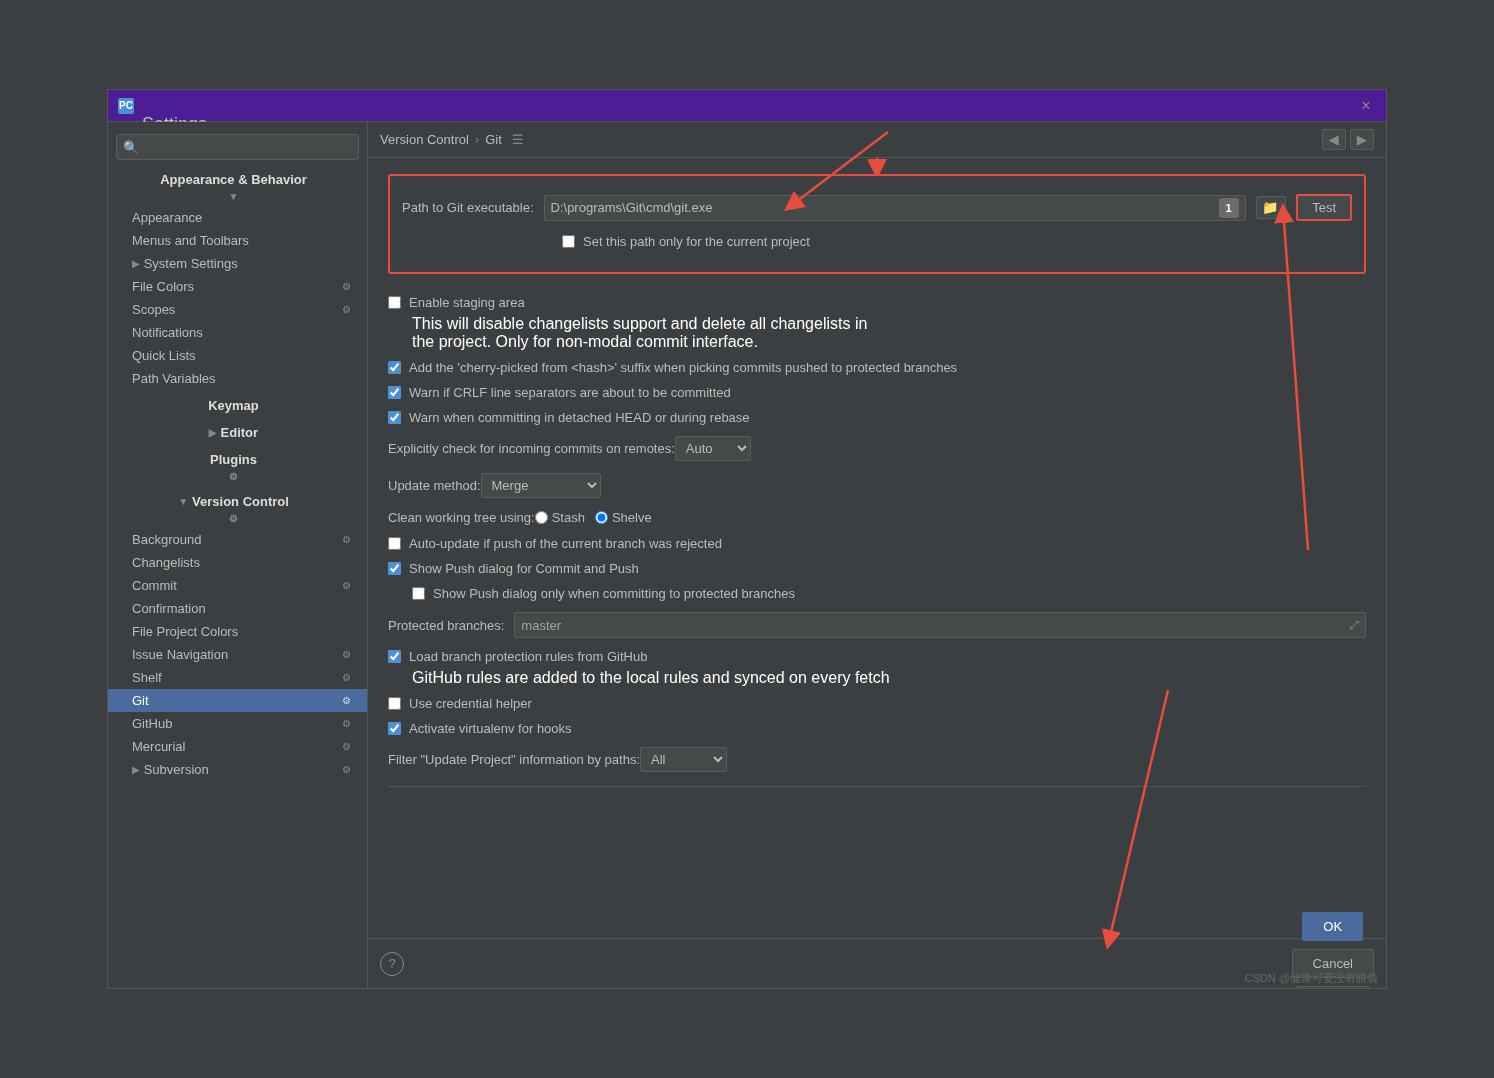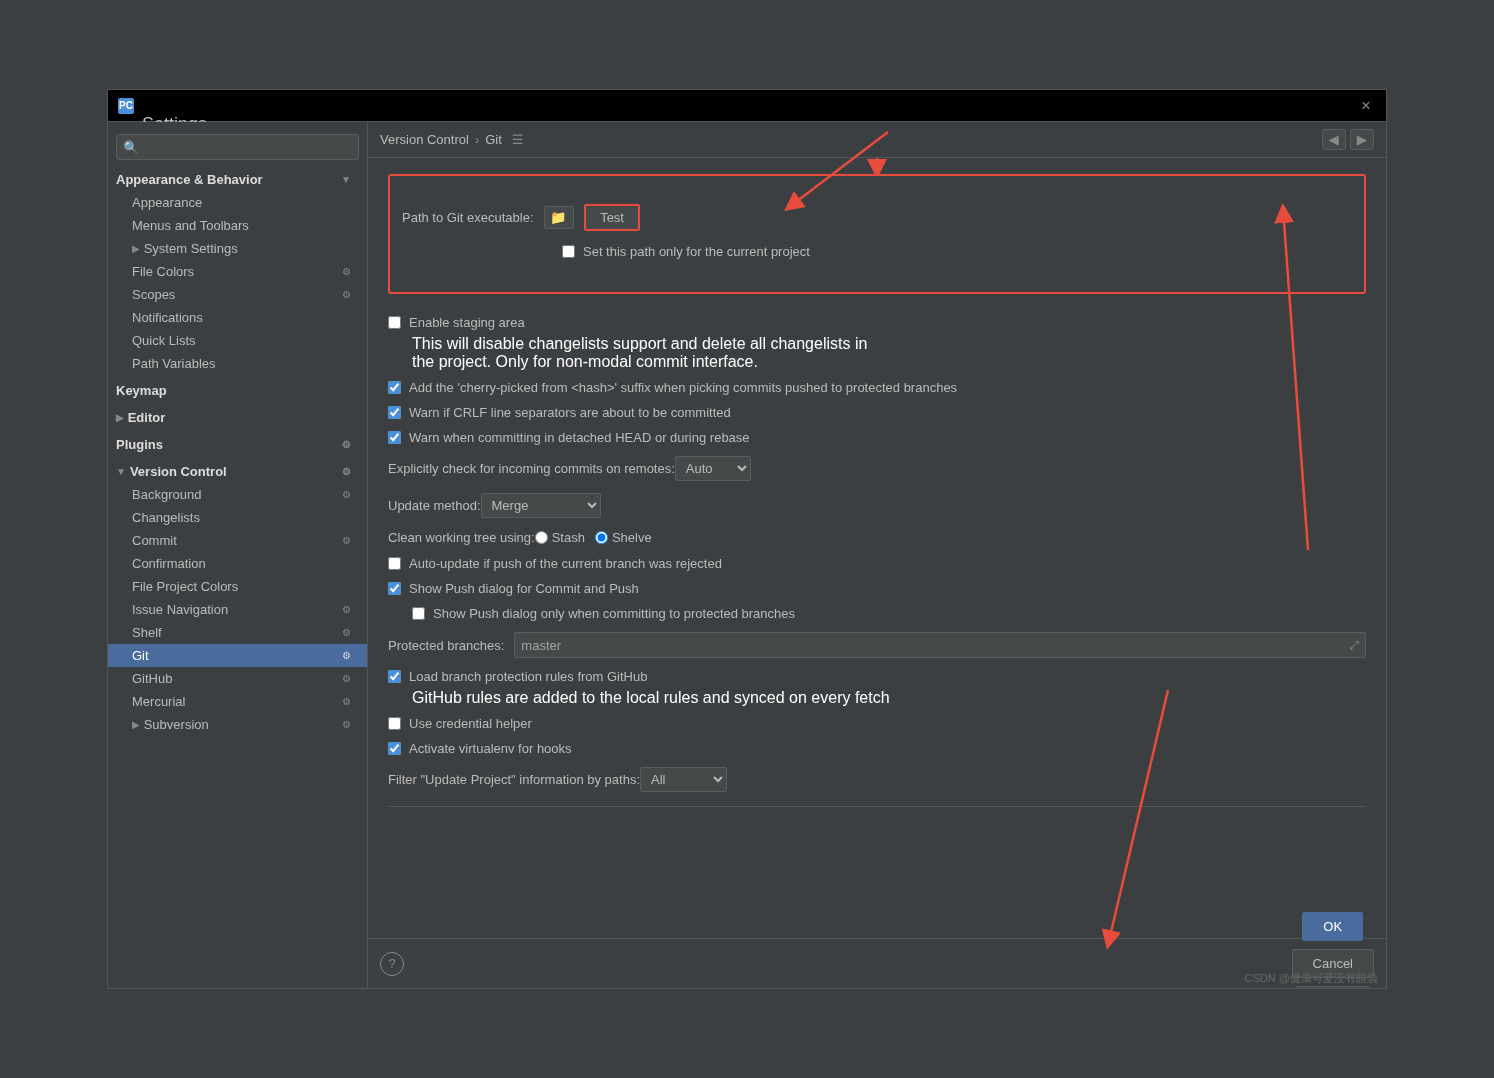--- a/index.html
+++ b/index.html
@@ -16,21 +16,21 @@
       width: 1280px;
       height: 900px;
       background: #3c3f41;
       border: 1px solid #555;
       display: flex;
       flex-direction: column;
       color: #bbb;
       position: relative;
     }
     .title-bar {
-      background: #000000;
+      background: #4c1d95;
       height: 32px;
       display: flex;
       align-items: center;
       padding: 0 10px;
       border-bottom: 1px solid #555;
       gap: 8px;
     }
     .title-bar-icon {
       width: 16px; height: 16px;
       background: #4a90d9;
@@ -92,20 +92,21 @@
       align-items: center;
       justify-content: space-between;
       gap: 4px;
     }
     .sidebar-item.active { background: #4a6b9e; color: #fff; }
     .sidebar-item.section-header {
       font-weight: bold;
       color: #ddd;
       padding-left: 8px;
       margin-top: 4px;
+      flex-direction: column;
     }
     .sidebar-item.sub { padding-left: 24px; }
     .sidebar-item .arrow {
       font-size: 10px;
       color: #888;
     }
     .sidebar-item .gear-icon {
       font-size: 10px;
       color: #888;
     }
@@ -147,21 +148,21 @@
     }
     .settings-panel {
       flex: 1;
       overflow-y: auto;
       padding: 16px 20px;
     }
     
     .git-path-box {
       border: 2px solid #e74c3c;
       border-radius: 3px;
-      padding: 28px 12px;
+      padding: 18px 12px;
       margin-bottom: 16px;
       background: #3c3f41;
     }
     .git-path-row {
       display: flex;
       align-items: center;
       gap: 10px;
       margin-bottom: 8px;
     }
     .git-path-label {
@@ -509,20 +510,24 @@
                 <marker id="arrowhead1" markerWidth="8" markerHeight="8" refX="4" refY="4" orient="auto">
                   <path d="M0,0 L8,4 L0,8 Z" fill="#e74c3c"></path>
                 </marker>
               </defs>
               <line x1="30" y1="5" x2="30" y2="48" stroke="#e74c3c" stroke-width="2.5" marker-end="url(#arrowhead1)"></line>
             </svg>
           </div>
 
           <div class="git-path-row">
             <span class="git-path-label">Path to Git executable:</span>
+            <div class="git-path-input-wrap">
+              <input type="text" value="D:\programs\Git\cmd\git.exe" style="">
+              <span class="badge annotation-number">1</span>
+            </div>
             <button class="folder-btn">📁</button>
             <button class="test-btn" style="position:relative;">Test</button>
           </div>
           <div class="checkbox-row" style="padding-left:160px;">
             <input type="checkbox" id="set-path" style="">
             <label for="set-path">Set this path only for the current project</label>
           </div>
         </div>
 
         <div class="checkbox-row">

